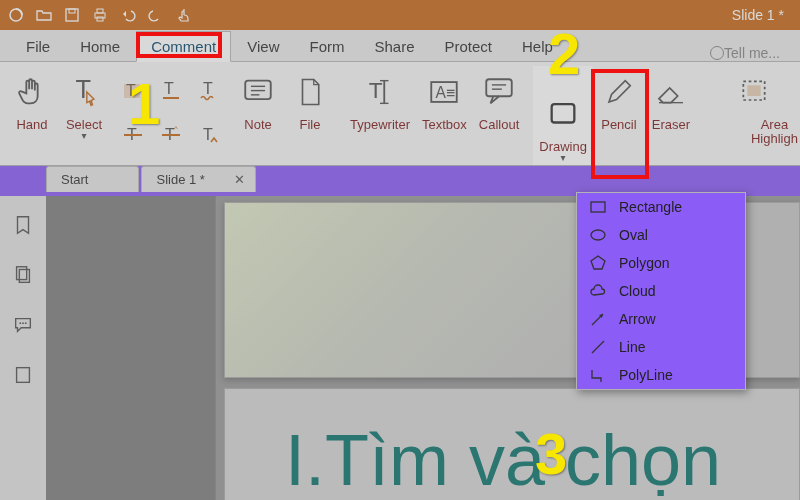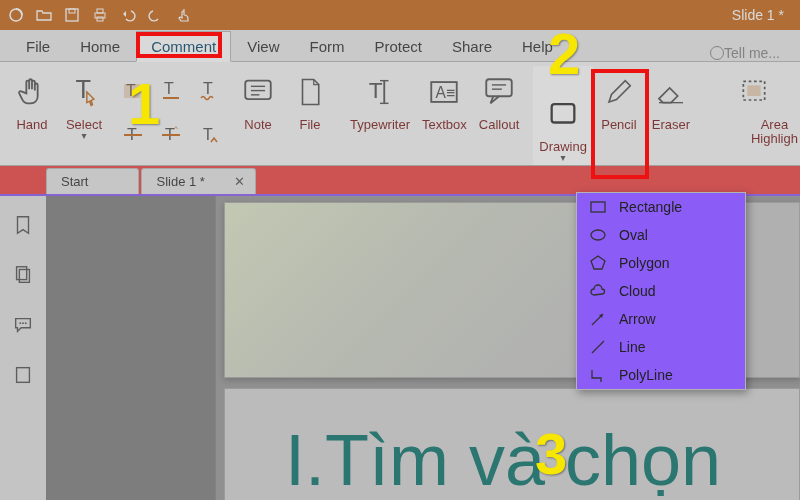--- a/index.html
+++ b/index.html
@@ -21,21 +21,21 @@
   .ribbon { height: 104px; background: #f5f5f5; display: flex; align-items: stretch; padding: 4px 6px 0 6px; border-bottom: 1px solid #b0b0b0; }
   .rgroup { display: flex; flex-direction: column; align-items: center; justify-content: flex-start; padding: 2px 6px; }
   .rgroup .big { width: 40px; height: 48px; display: flex; align-items: center; justify-content: center; }
   .rgroup .lbl { font-size: 13px; color: #7f1d1d; margin-top: 2px; text-align: center; line-height: 1.1; }
   .vsep { width: 1px; background: #c9c9c9; margin: 8px 4px; }
   .textmark-grid { display: grid; grid-template-columns: repeat(3, 30px); grid-template-rows: repeat(2, 38px); gap: 6px 8px; padding-top: 6px; }
   .tm-cell { display: flex; align-items: center; justify-content: center; color: #444; }
   .tm-cell svg { width: 24px; height: 24px; }
   .drop-caret { font-size: 10px; color: #555; text-align: center; margin-top: -2px; }
   
-  .doctabs { height: 30px; background: #ef4444; display: flex; align-items: flex-end; padding-left: 46px; gap: 0; border-bottom: 2px solid #8b5cf6; }
+  .doctabs { height: 30px; background: #8b5cf6; display: flex; align-items: flex-end; padding-left: 46px; gap: 0; border-bottom: 4px solid #8b5cf6; }
   .doctab { padding: 5px 50px 5px 14px; background: #e5e5e5; border: 1px solid #bcbcbc; border-bottom: none; font-size: 13px; color: #333; border-radius: 3px 3px 0 0; margin-right: 2px; position: relative; }
   .doctab .close { position: absolute; right: 10px; top: 5px; font-size: 13px; color: #555; }
   
   .workspace { display: flex; height: calc(500px - 30px - 32px - 104px - 30px); background: #bdbdbd; }
   .sidetools { width: 46px; background: #e2e2e2; display: flex; flex-direction: column; align-items: center; gap: 24px; padding-top: 18px; }
   .sidetools svg { width: 22px; height: 22px; color: #555; }
   .thumbs { width: 170px; background: #808080; border-right: 1px solid #888; }
   .canvas { flex: 1; background: #9a9a9a; position: relative; overflow: hidden; }
   .slide { position: absolute; left: 8px; top: 6px; right: 0; height: 176px; background: linear-gradient(135deg, #dfe8c9 0%, #cfd3c7 35%, #c7c7c7 70%); border: 1px solid #aaa; box-shadow: 0 2px 6px rgba(0,0,0,0.25); }
   .slide2 { position: absolute; left: 8px; top: 192px; right: 0; height: 200px; background: #d6d6d6; border: 1px solid #aaa; }
@@ -99,22 +99,22 @@
   <div class="title-spacer"></div>
   <div class="doc-name">Slide 1 *</div>
 </div>
 
 <div class="menubar">
   <div class="menu-tab">File</div>
   <div class="menu-tab">Home</div>
   <div class="menu-tab active">Comment</div>
   <div class="menu-tab">View</div>
   <div class="menu-tab">Form</div>
+  <div class="menu-tab">Share</div>
   <div class="menu-tab">Protect</div>
-  <div class="menu-tab">Share</div>
   <div class="menu-tab">Help</div>
   <div class="tellme">
     <span class="bulb"></span>
     <span>Tell me...</span>
   </div>
 </div>
 
 <div class="ribbon">
   <div class="rgroup">
     <div class="big">

